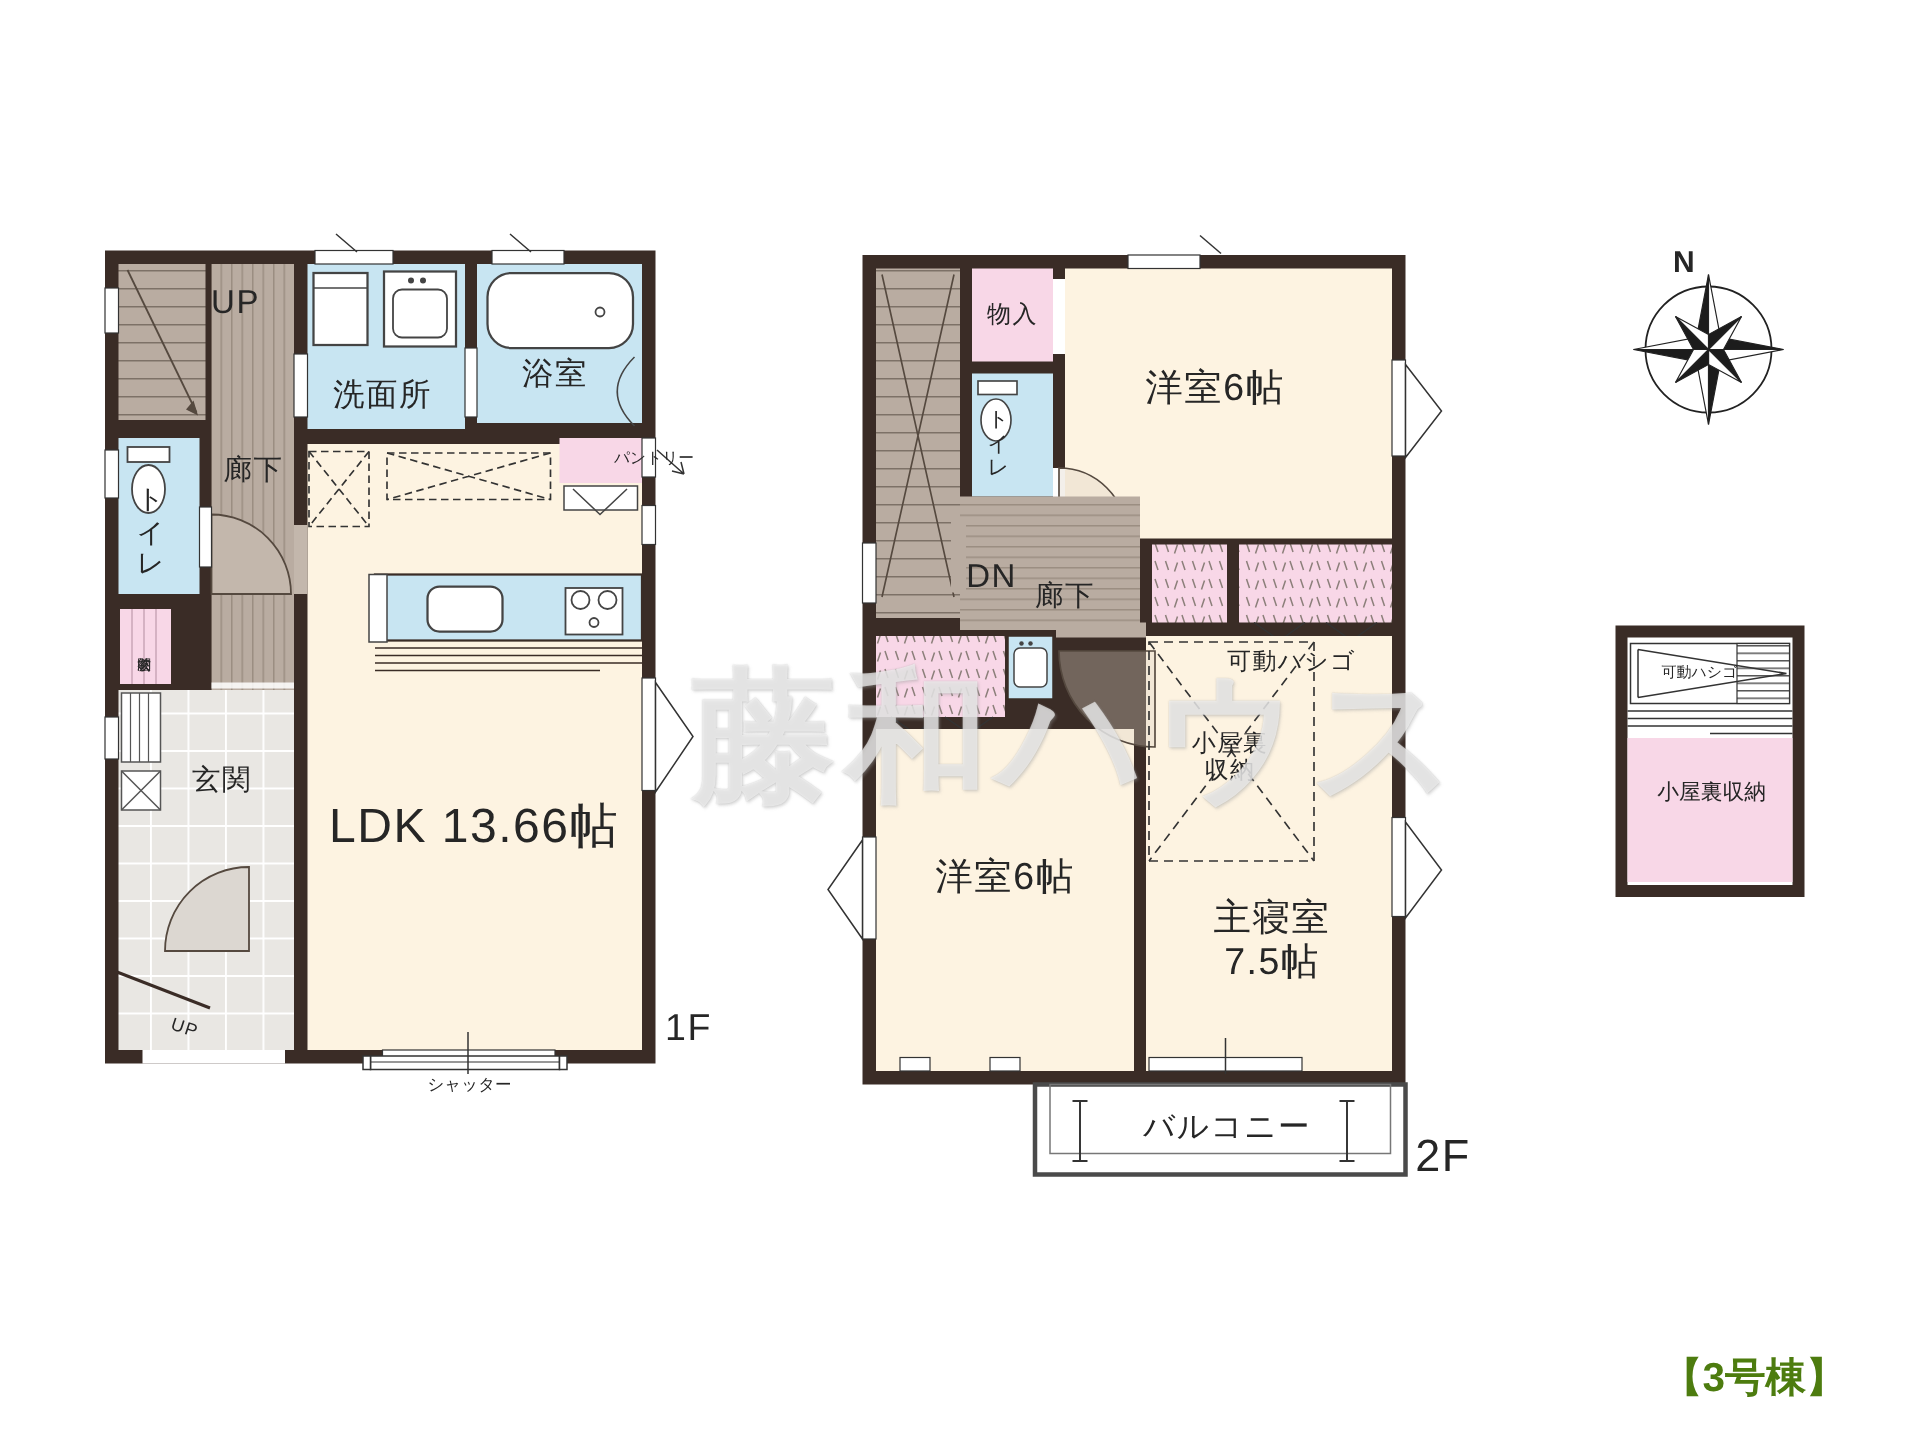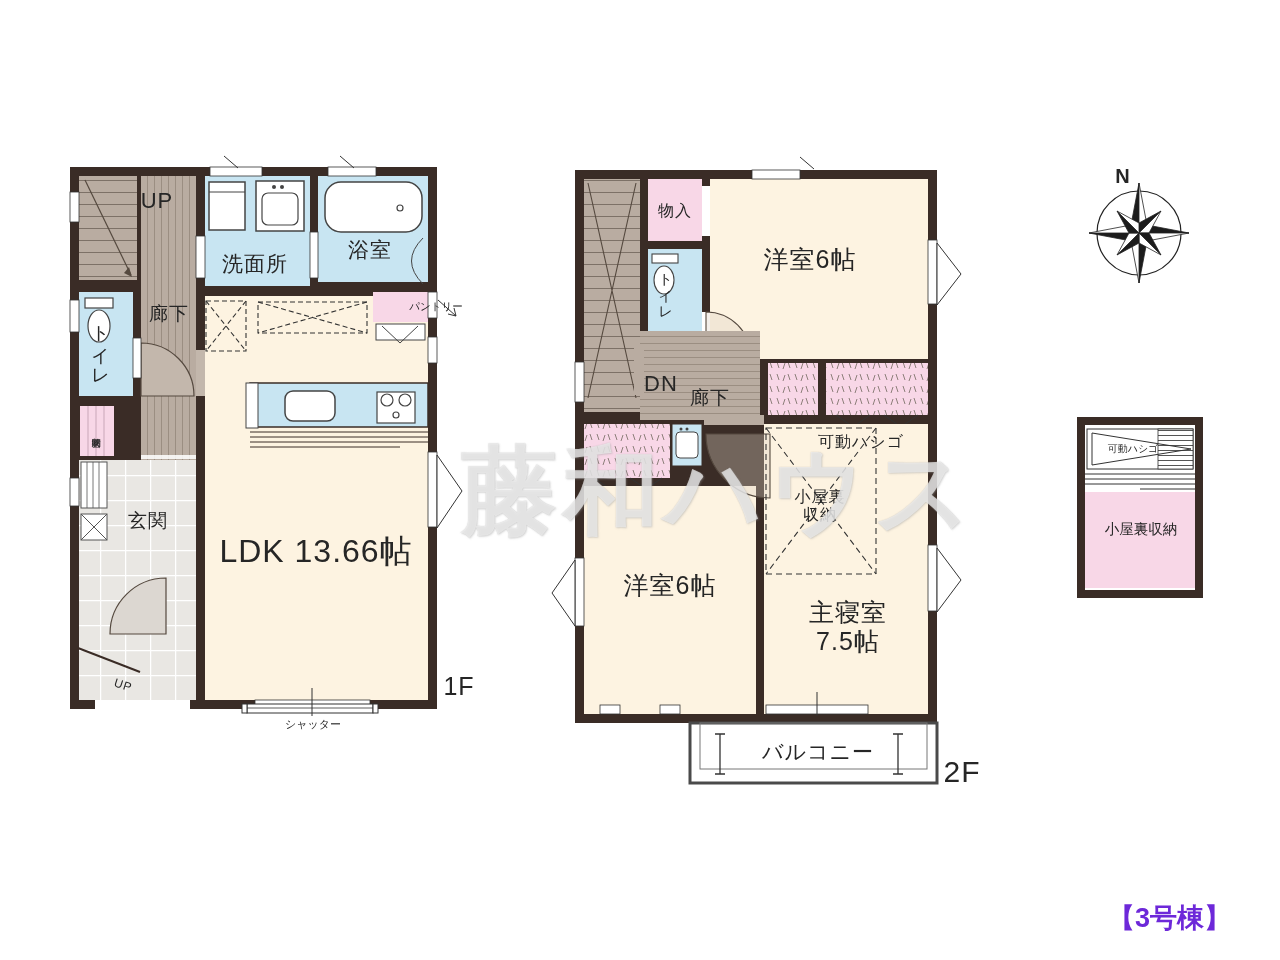--- a/index.html
+++ b/index.html
@@ -6,21 +6,21 @@
   .stage{position:relative;width:1280px;height:960px;background:#ffffff;overflow:hidden;
          font-family:"Liberation Sans","DejaVu Sans",sans-serif;color:#222;}
   .stage svg{position:absolute;left:0;top:0;}
   .lbl{position:absolute;transform:translate(-50%,-50%);white-space:nowrap;color:#262626;
        letter-spacing:1px;line-height:1.15;z-index:3;}
   .v{writing-mode:vertical-rl;text-orientation:upright;letter-spacing:1px;}
   .pre{white-space:pre-line;text-align:center;}
   .wm{position:absolute;z-index:5;font-weight:bold;pointer-events:none;
       color:rgba(255,255,255,0.62);letter-spacing:6px;
       text-shadow:0 0 1px rgba(150,150,150,.55), 1px 1px 2px rgba(160,160,160,.35);}
-  .bldg{position:absolute;z-index:4;font-weight:bold;color:#6d28d9;}
+  .bldg{position:absolute;z-index:4;font-weight:bold;color:#4d7c0f;}
 </style>
 </head>
 <body>
 
 <div class="stage">
 
 <svg width="1280" height="960" viewBox="0 0 1280 960">
   <defs>
     <pattern id="treads" width="12" height="12" patternUnits="userSpaceOnUse">
       <rect width="12" height="12" fill="#b9aca1"></rect>

